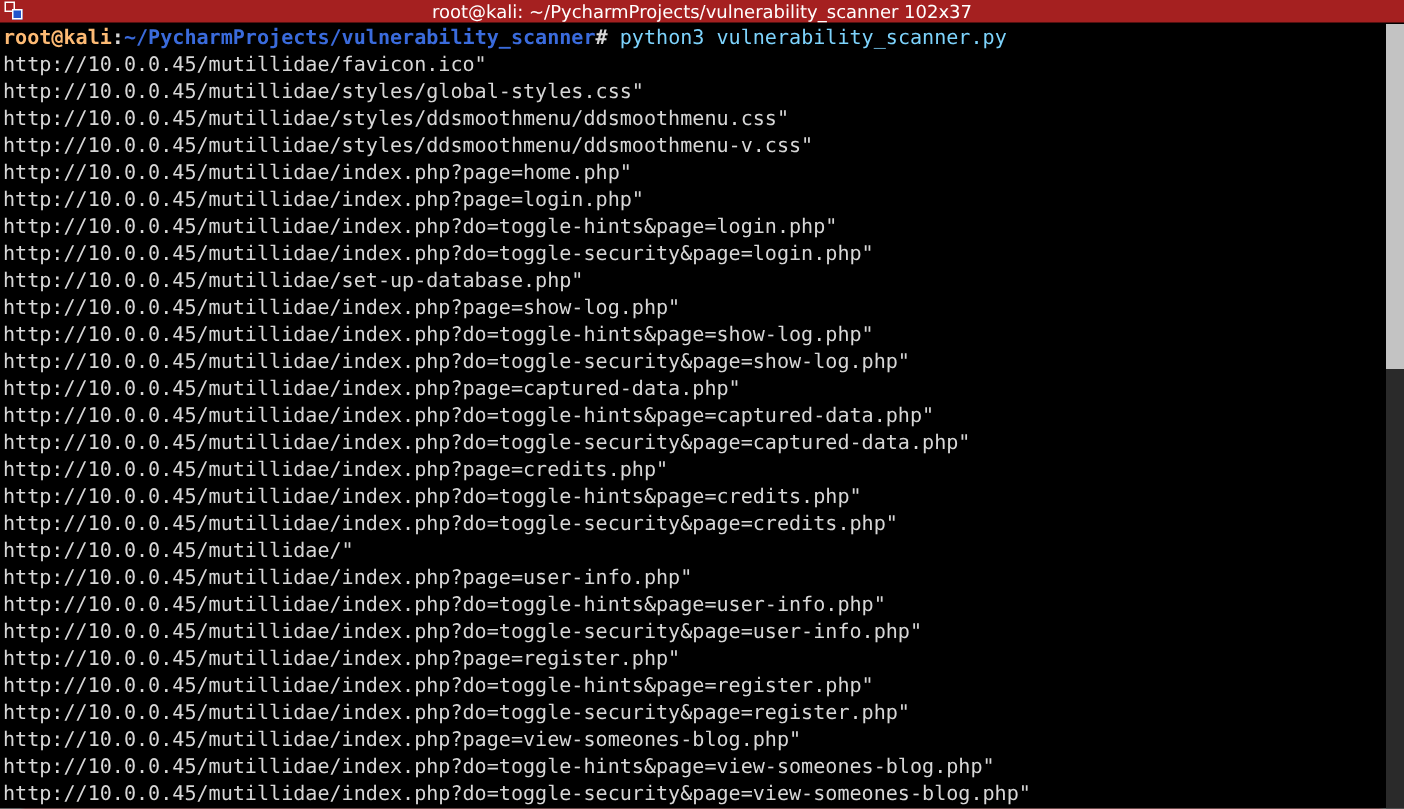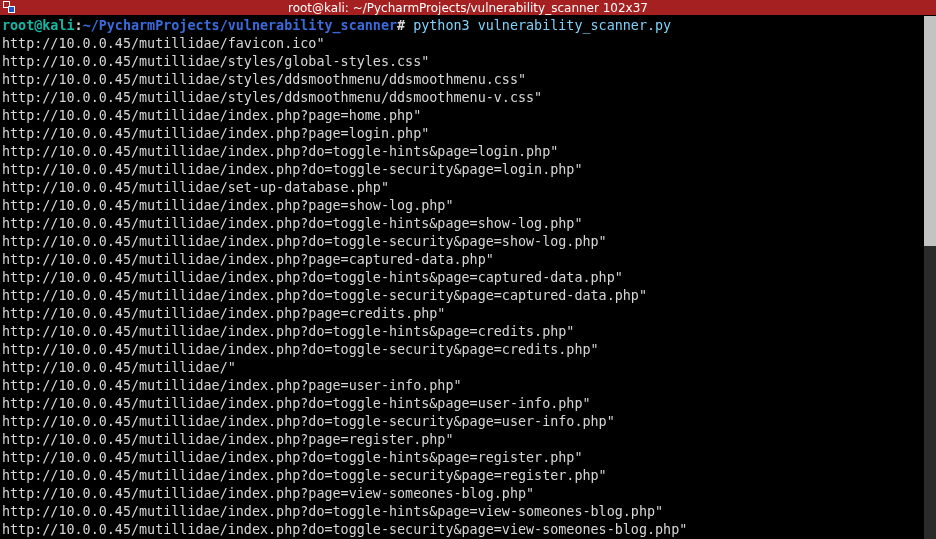--- a/index.html
+++ b/index.html
@@ -5,21 +5,21 @@
   * { margin: 0; padding: 0; box-sizing: border-box; }
   html, body { width: 936px; height: 539px; overflow: hidden; font-family: "DejaVu Sans Mono","Liberation Mono",monospace; }
   .window { width: 936px; height: 539px; background: #a00; display: flex; flex-direction: column; border-radius: 17px; }
   .titlebar { height: 20px; background: #a52020; display: flex; align-items: center; position: relative; border-bottom: 1px solid #000; }
   .win-icon { width: 14px; height: 14px; margin-left: 3px; position: relative; }
   .win-icon .sq1 { position:absolute; width:7px; height:7px; border:1px solid #fff; left:0; top:0; background:#a52020;}
   .win-icon .sq2 { position:absolute; width:7px; height:7px; border:1px solid #fff; left:5px; top:5px; background:#2255cc;}
   .title-text { position:absolute; left:0; right:0; text-align:center; color:#fff; font-size:12px; font-family:"DejaVu Sans",sans-serif; line-height:20px; }
   .term-wrap { flex:1; background:#000; position:relative; padding:1px 0 0 2px; }
   .term { color:#d7d7d7; font-size:13.4px; line-height:18px; white-space:pre; letter-spacing:0px; }
-  .prompt-user { color:#14b8a6; font-weight:bold; }
+  .prompt-user { color:#fdba74; font-weight:bold; }
   .prompt-path { color:#3a6bdc; font-weight:bold; }
   .prompt-sep { color:#d7d7d7; font-weight:bold; }
   .prompt-cmd { color:#7dd3fc; }
   .scrollbar { position:absolute; right:0; top:0; width:12px; height:100%; background:#2a2a2a; }
   .thumb { position:absolute; right:0; width:12px; background:#c3c3c3; }
 </style>
 </head>
 <body>
 
 <div class="window">

